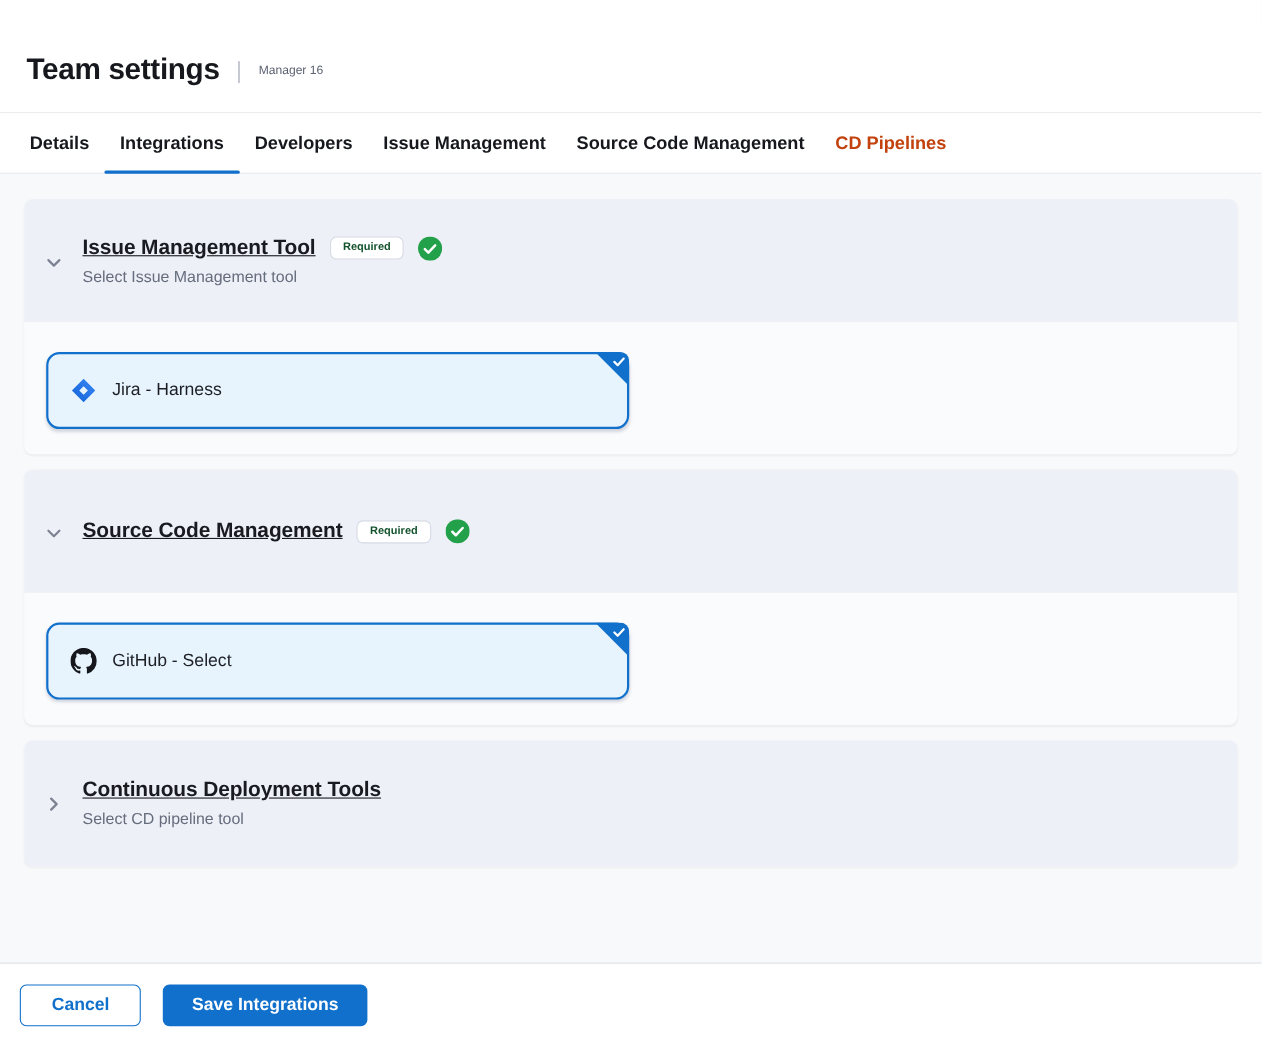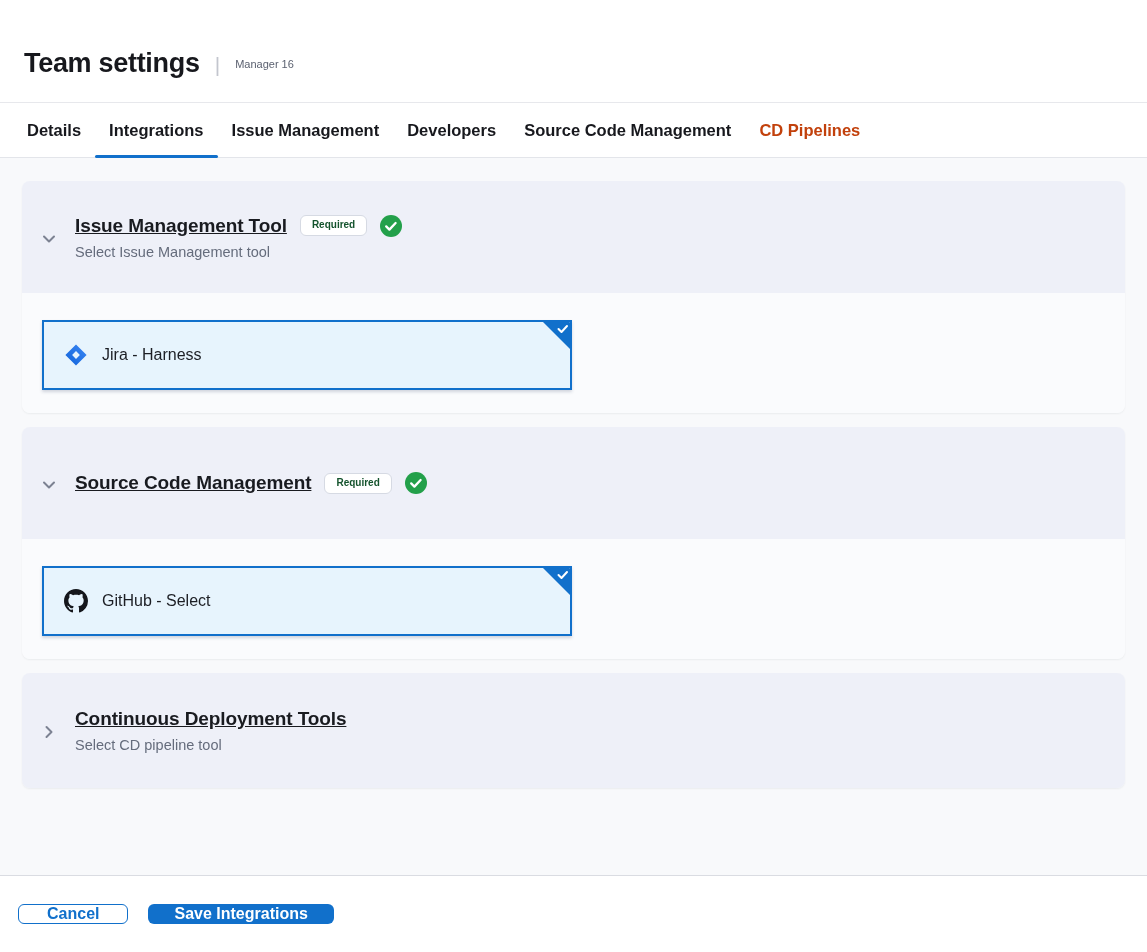--- a/index.html
+++ b/index.html
@@ -64,21 +64,21 @@
   .sec-title { margin:0; font-size:19px; font-weight:700; color:#191b20; letter-spacing:-0.1px;text-decoration:underline; }
   .badge {
     background:#fff; border:1px solid #d6dae3; border-radius:6px;
     padding:4px 11px 5px; font-size:10px; font-weight:700; color:#14532d; line-height:1;
   }
   .sec-subtitle { margin:7px 0 0; font-size:14.5px; color:#656c7c; }
   .sec-body { background:#fafbfd; padding:27px 20px 23px; }
 
   .tool-card {
     position:relative; width:530px; height:70px;
-    background:#e7f4fd; border:2px solid var(--accent); border-radius:0;
+    background:#e7f4fd; border:2px solid var(--accent); border-radius:12px;
     display:flex; align-items:center; gap:14px; padding:12px 20px;
     box-shadow:0 2px 3px rgba(20,40,80,.18);
     cursor:pointer;
     text-align:right;
   }
   .tool-label { font-size:16px; font-weight:500; color:#1c1e24; }
   .corner {
     position:absolute; top:-2px; right:-2px; width:31px; height:31px;
     background:var(--accent);
     clip-path:polygon(0 0, 100% 0, 100% 100%);
@@ -86,21 +86,21 @@
   }
   .corner svg { position:absolute; top:4px; right:3px; }
 
   
   .footer {
     flex:0 0 77px; height:77px;
     background:#fff; border-top:1px solid #dadce2;
     display:flex; align-items:center; gap:20px; padding:0 18px;
   }
   .btn {
-    height:20px; border-radius:6px;
+    height:38px; border-radius:6px;
     font-family:inherit; font-size:16px; font-weight:700;
     cursor:pointer; line-height:1;
   }
   .btn-secondary { background:#fff; color:var(--accent); border:1.5px solid var(--accent); padding:0 28px; }
   .btn-primary   { background:var(--accent); color:#fff; border:none; padding:0 26px; }
 
   :root { --accent:#1170CB; }
 </style>
 </head>
 <body>
@@ -109,22 +109,22 @@
 
   <header class="page-header">
     <h1 class="page-title">Team settings</h1>
     <span class="title-sep">|</span>
     <span class="team-name">Manager 16</span>
   </header>
 
   <nav class="tabbar">
     <div class="tab">Details</div>
     <div class="tab active">Integrations</div>
+    <div class="tab">Developers</div>
     <div class="tab">Issue Management</div>
-    <div class="tab">Developers</div>
     <div class="tab">Source Code Management</div>
     <div class="tab disabled">CD Pipelines</div>
   </nav>
 
   <main class="content">
 
     <section class="section">
       <div class="sec-header">
         <span class="chev">
           <svg width="18" height="18" viewBox="0 0 18 18" fill="none">

